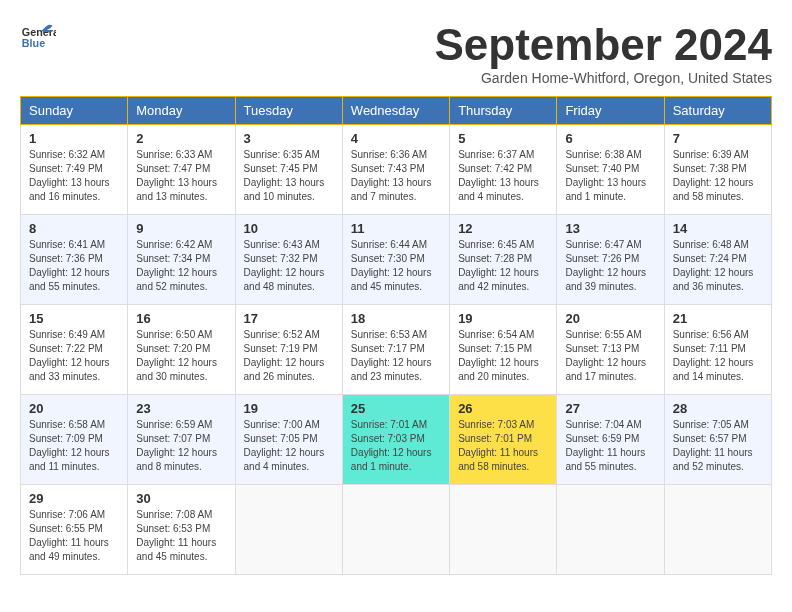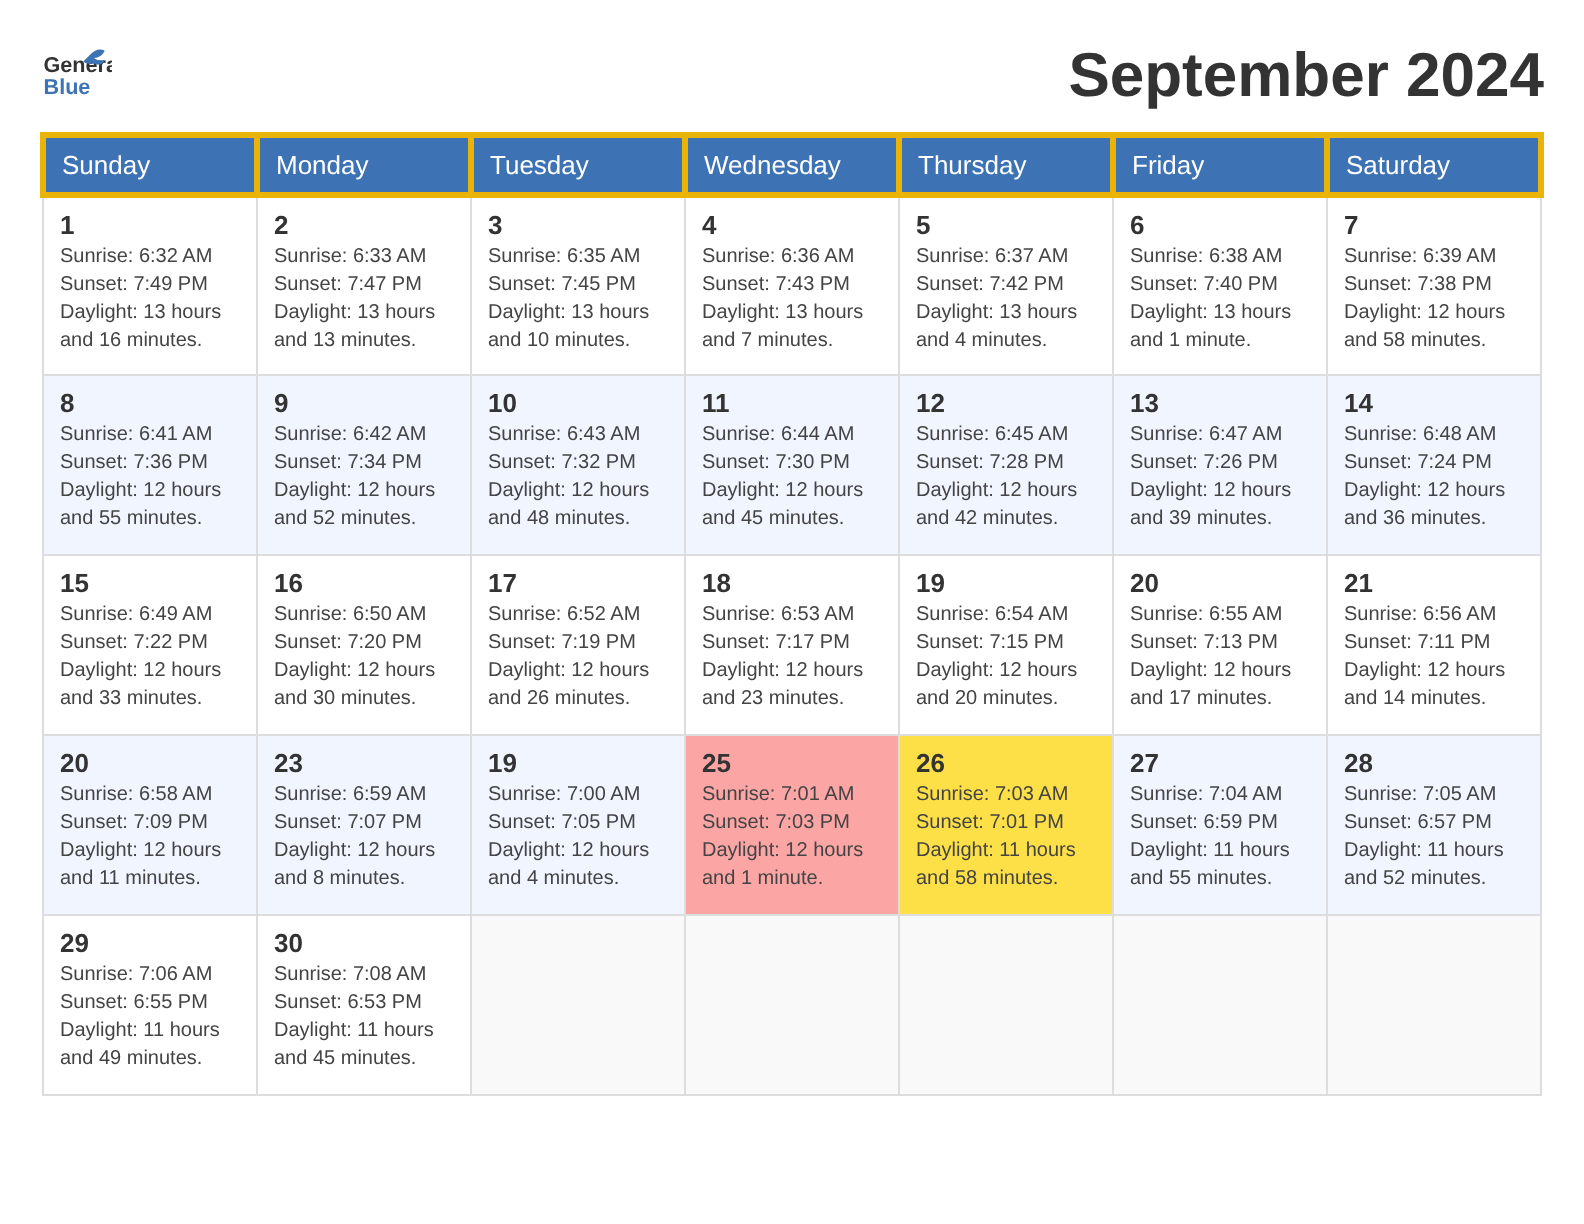--- a/index.html
+++ b/index.html
@@ -22,41 +22,41 @@
       gap: 4px;
     }
     .logo-bird {
       width: 36px;
       height: 36px;
     }
     .title-section {
       text-align: right;
     }
     .main-title {
-      font-size: 31px;
+      font-size: 44px;
       font-weight: bold;
       color: #333;
     }
     .subtitle {
       font-size: 14px;
       color: #555;
     }
     .calendar {
       width: 100%;
       border-collapse: collapse;
       font-size: 11px;
     }
     .calendar th {
       background-color: #3d72b4;
       color: white;
       text-align: left;
       padding: 6px 8px;
       font-size: 13px;
       font-weight: normal;
-      border: 3px solid #eab308;
+      border: 1px solid #eab308;
     }
     .calendar td {
       vertical-align: top;
       padding: 6px 8px;
       border: 1px solid #ddd;
       width: calc(100% / 7);
       height: 90px;
     }
     .calendar tr:nth-child(even) td {
       background-color: #f2f7ff;
@@ -93,20 +93,21 @@
   <div class="logo">
     <svg class="logo-bird" viewBox="0 0 40 40">
       <text y="18" x="2" font-size="12" font-weight="bold" fill="#333">General</text>
       <text y="30" x="2" font-size="12" font-weight="bold" fill="#3d72b4">Blue</text>
 
       <path d="M28 8 Q32 4 36 6 Q34 10 30 10 Q32 12 36 11 Q35 15 30 13 Q26 14 24 12 Z" fill="#3d72b4"></path>
     </svg>
   </div>
   <div class="title-section">
     <div class="main-title">September 2024</div>
+    <div class="subtitle">Garden Home-Whitford, Oregon, United States</div>
   </div>
 </div>
 
 <table class="calendar">
   <thead>
     <tr>
       <th>Sunday</th>
       <th>Monday</th>
       <th>Tuesday</th>
       <th>Wednesday</th>
@@ -212,21 +213,21 @@
           <div class="day-info">Sunrise: 6:58 AM<br>Sunset: 7:09 PM<br>Daylight: 12 hours<br>and 11 minutes.</div>
         </td>
         <td style="background-color: rgb(240, 245, 255);">
           <span class="day-number">23</span>
           <div class="day-info">Sunrise: 6:59 AM<br>Sunset: 7:07 PM<br>Daylight: 12 hours<br>and 8 minutes.</div>
         </td>
         <td style="background-color: rgb(240, 245, 255);">
           <span class="day-number">19</span>
           <div class="day-info">Sunrise: 7:00 AM<br>Sunset: 7:05 PM<br>Daylight: 12 hours<br>and 4 minutes.</div>
         </td>
-        <td style="background-color: #fca5a5;">
+        <td style="background-color: #5eead4;">
           <span class="day-number">25</span>
           <div class="day-info">Sunrise: 7:01 AM<br>Sunset: 7:03 PM<br>Daylight: 12 hours<br>and 1 minute.</div>
         </td>
         <td style="background-color: #fde047;">
           <span class="day-number">26</span>
           <div class="day-info">Sunrise: 7:03 AM<br>Sunset: 7:01 PM<br>Daylight: 11 hours<br>and 58 minutes.</div>
         </td>
         <td style="background-color: rgb(240, 245, 255);">
           <span class="day-number">27</span>
           <div class="day-info">Sunrise: 7:04 AM<br>Sunset: 6:59 PM<br>Daylight: 11 hours<br>and 55 minutes.</div>

